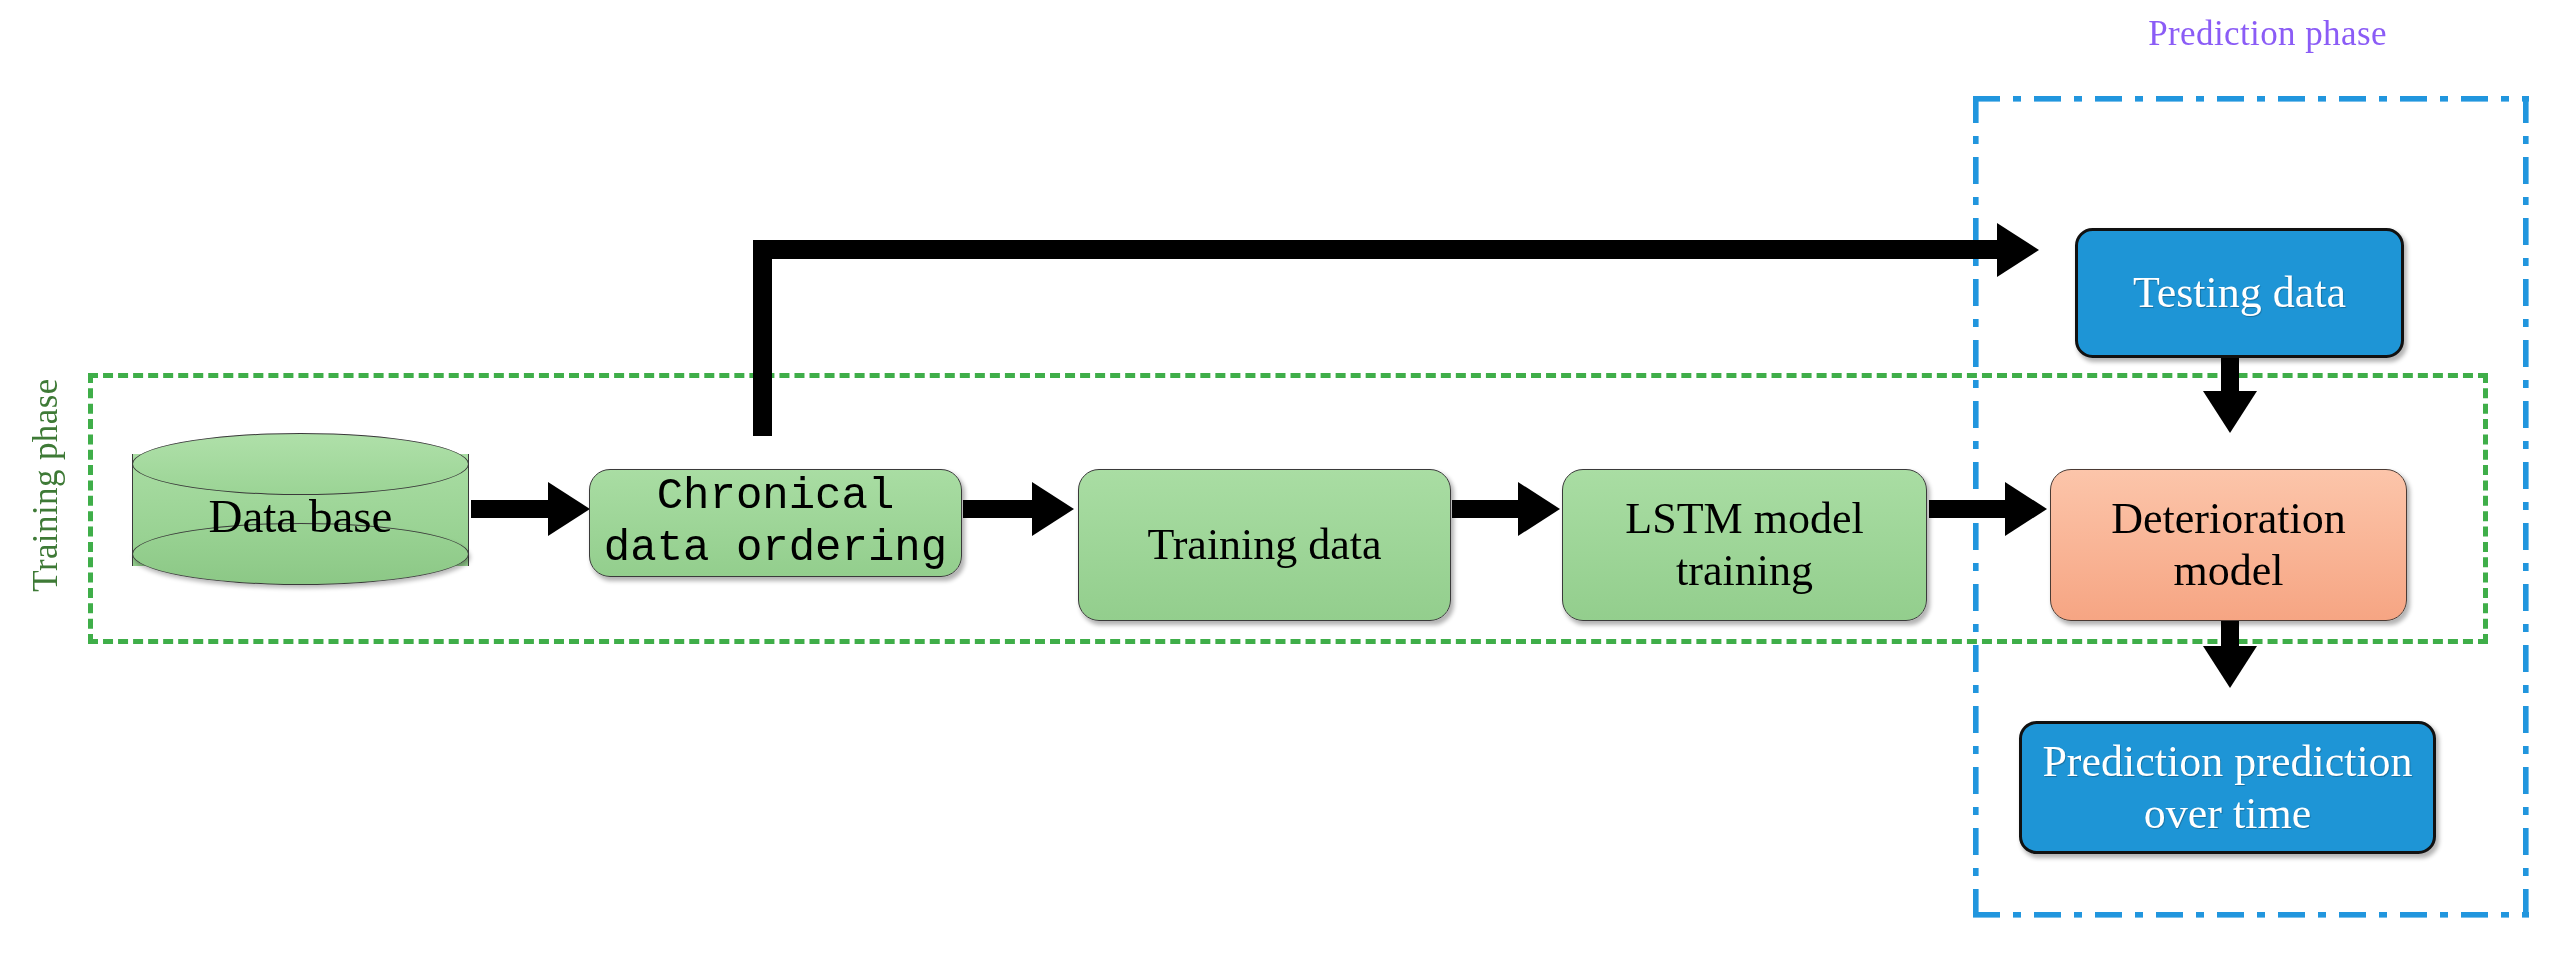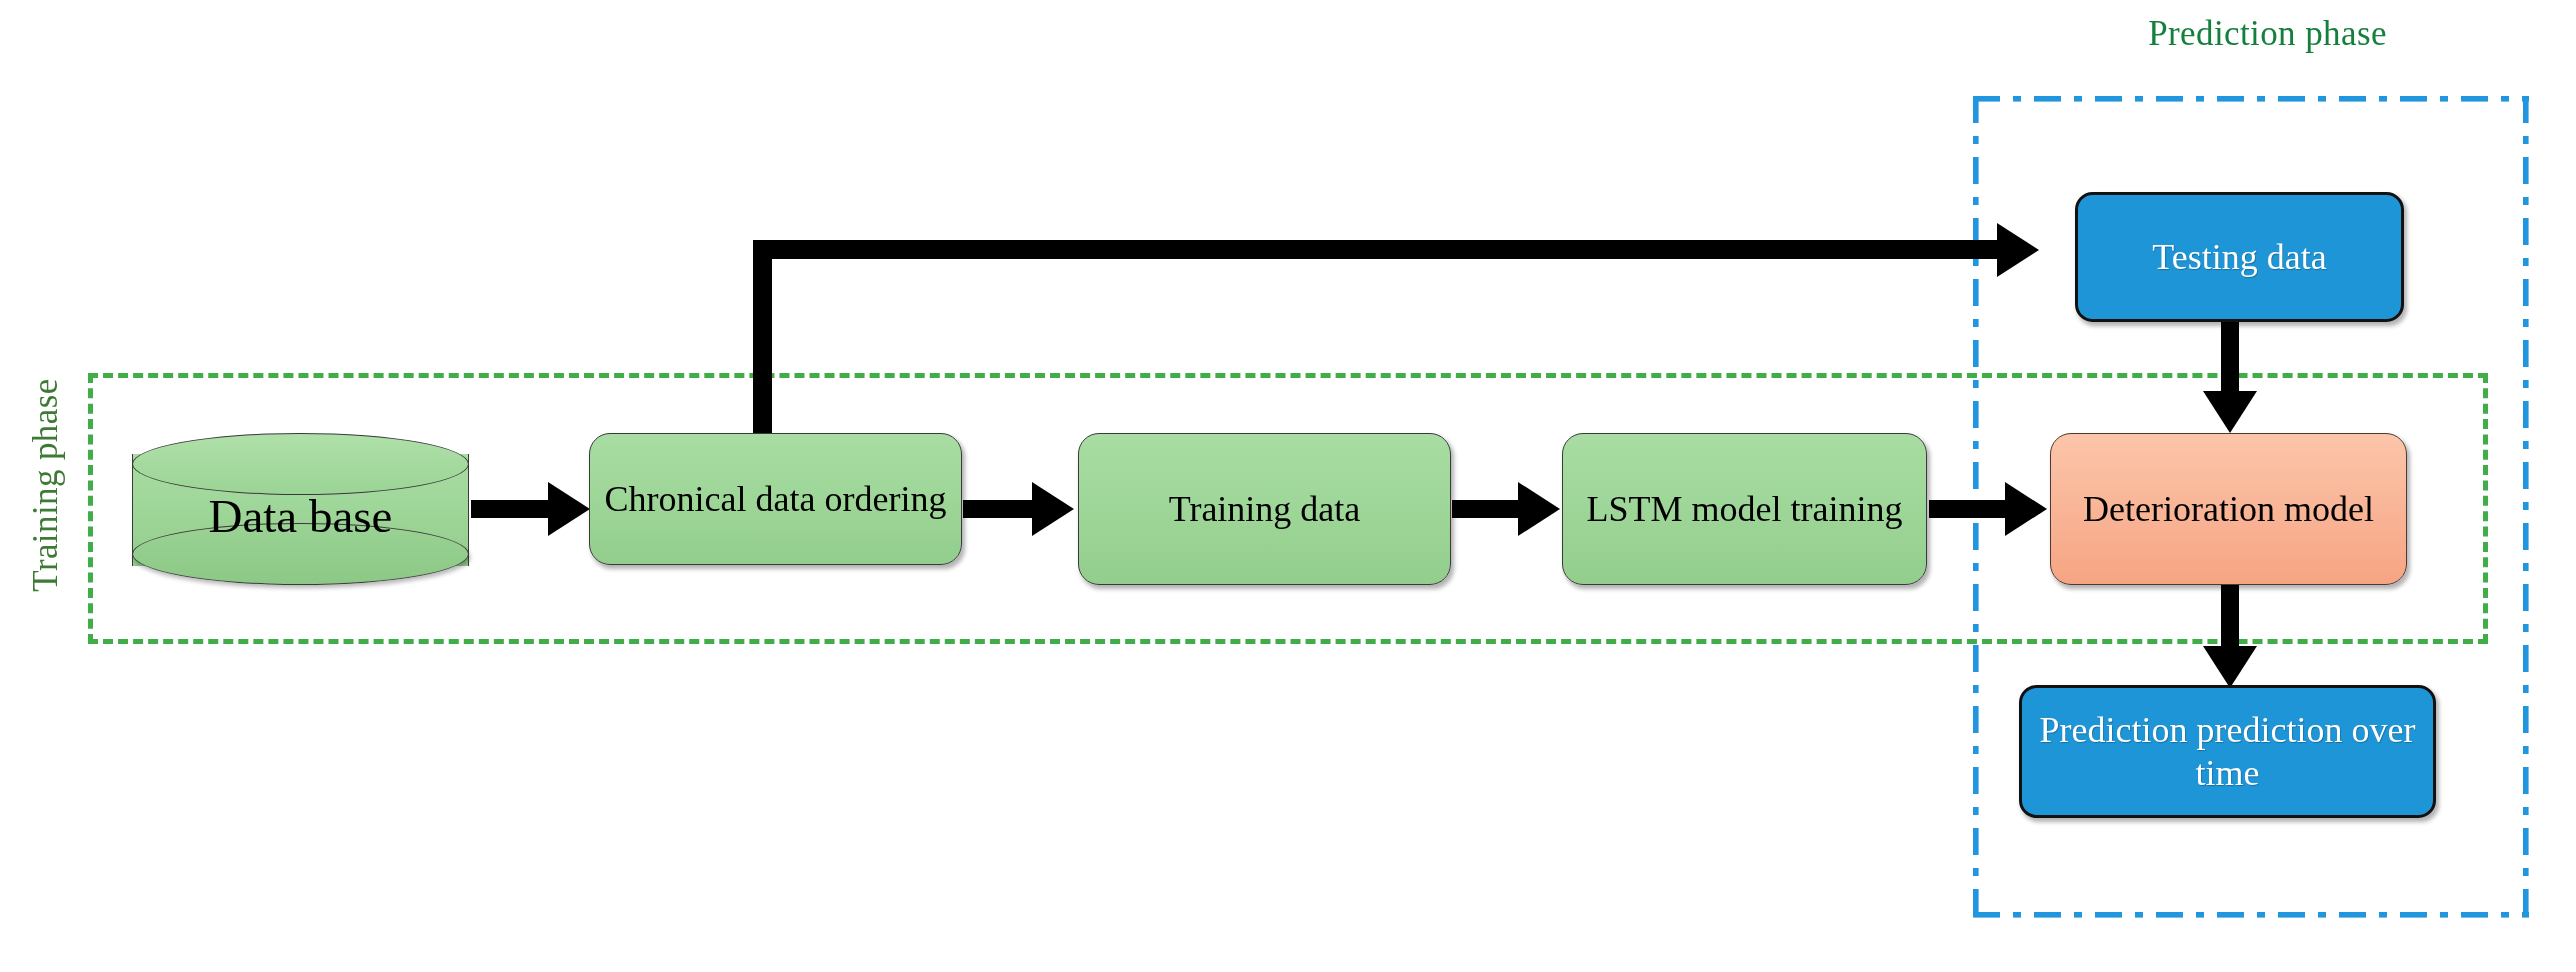--- a/index.html
+++ b/index.html
@@ -59,59 +59,60 @@
   #training-phase-label {
     color: #3E7A36;
     left: -62px;
     top: 465px;
     transform: rotate(-90deg);
     transform-origin: center center;
     width: 216px;
     text-align: center;
   }
   #prediction-phase-label {
-    color: #15803d;
+    color: #8b5cf6;
     left: 2099px;
     top: 14.4px;
     width: 337px;
     text-align: center;
   }
 
   
   .node {
     position: absolute;
     box-sizing: border-box;
     display: flex;
     align-items: center;
     justify-content: center;
     text-align: center;
-    font-size: 36px;
+    font-size: 44px;
     line-height: 1.18;
     color: #000000;
     border: 1.6px solid #3a3a3a;
     border-radius: 21px;
     padding: 3.2px 8px;
     box-shadow: 2.4px 3.2px 4px rgba(0,0,0,0.30);
+    margin-top: 36px;
   }
   .node.green {
     background: linear-gradient(to bottom, #A9DDA3 0%, #93CE8D 100%);
   }
   .node.orange {
     background: linear-gradient(to bottom, #FCC5AA 0%, #F6A583 100%);
     border-color: #4a3a33;
   }
   .node.blue {
     background: #1E95D6;
     color: #ffffff;
     border: 3.2px solid #111111;
     border-radius: 17.6px;
     text-shadow: 0.8px 0.8px 0.8px rgba(0,0,0,0.25);
   }
 
-  #node-chronical-data-ordering { left: 589px; top: 433px; width: 373px; height: 132px; }
+  #node-chronical-data-ordering { left: 589px; top: 433px; width: 373px; height: 108px; font-family: Liberation Mono, monospace; }
   #node-training-data          { left: 1078px; top: 433px; width: 373px; height: 152px; }
   #node-lstm-model-training    { left: 1562px; top: 433px; width: 365px; height: 152px; }
   #node-deterioration-model    { left: 2050px; top: 433px; width: 357px; height: 152px; }
   #node-testing-data           { left: 2075px; top: 192px; width: 329px; height: 130px; }
   #node-condition-prediction   { left: 2019px; top: 685px; width: 417px; height: 133px; }
 
   
   #node-database {
     position: absolute;
     left: 132px;

